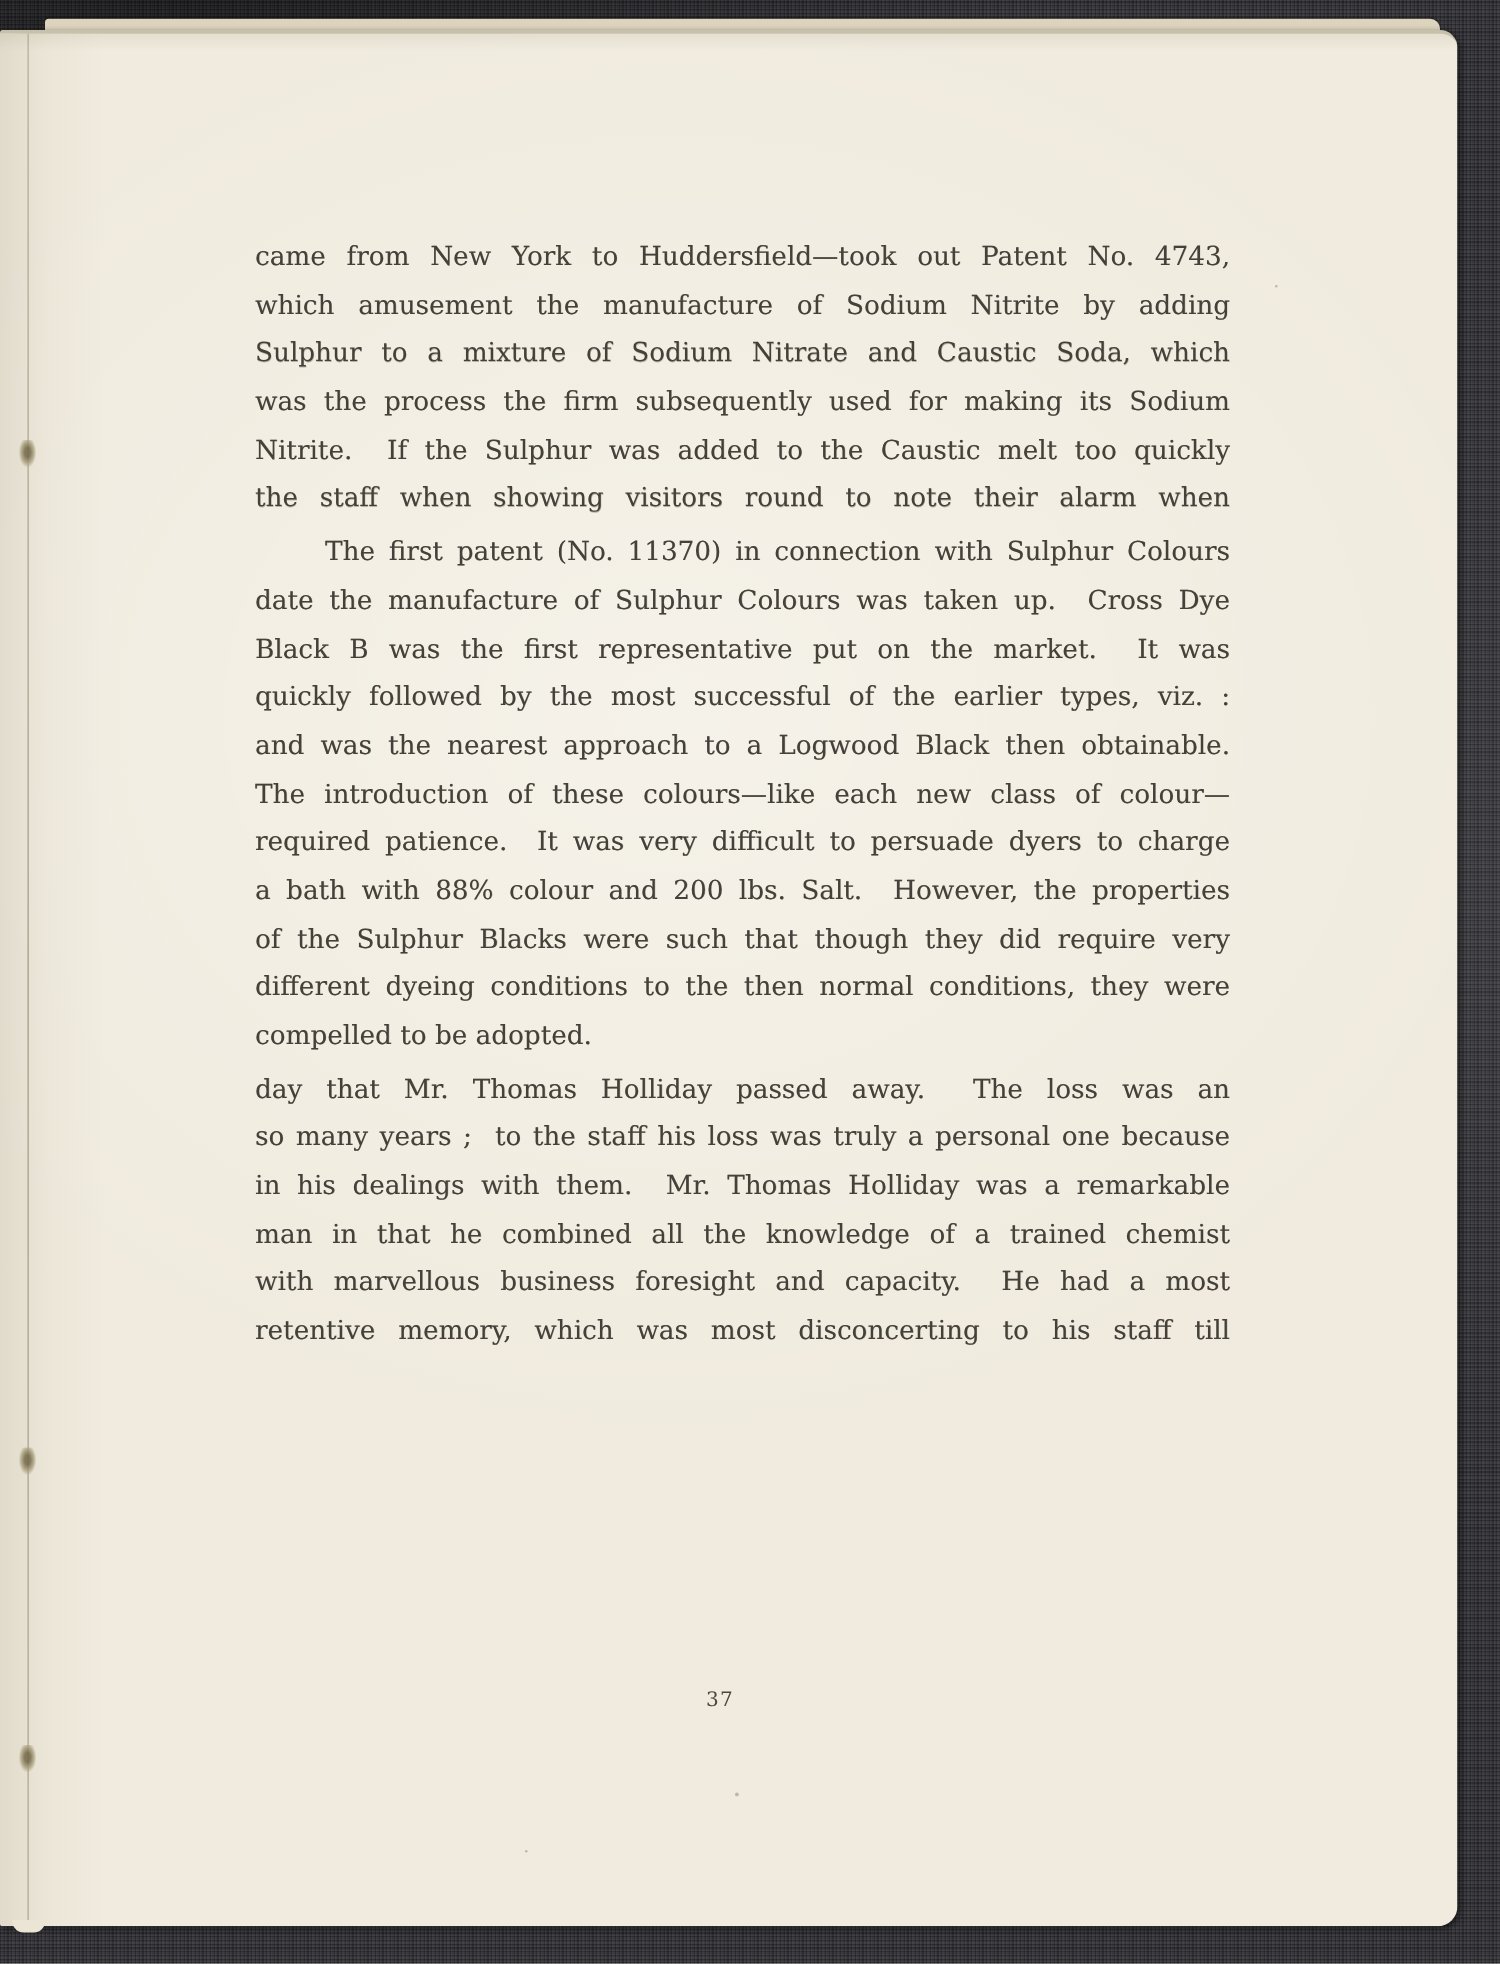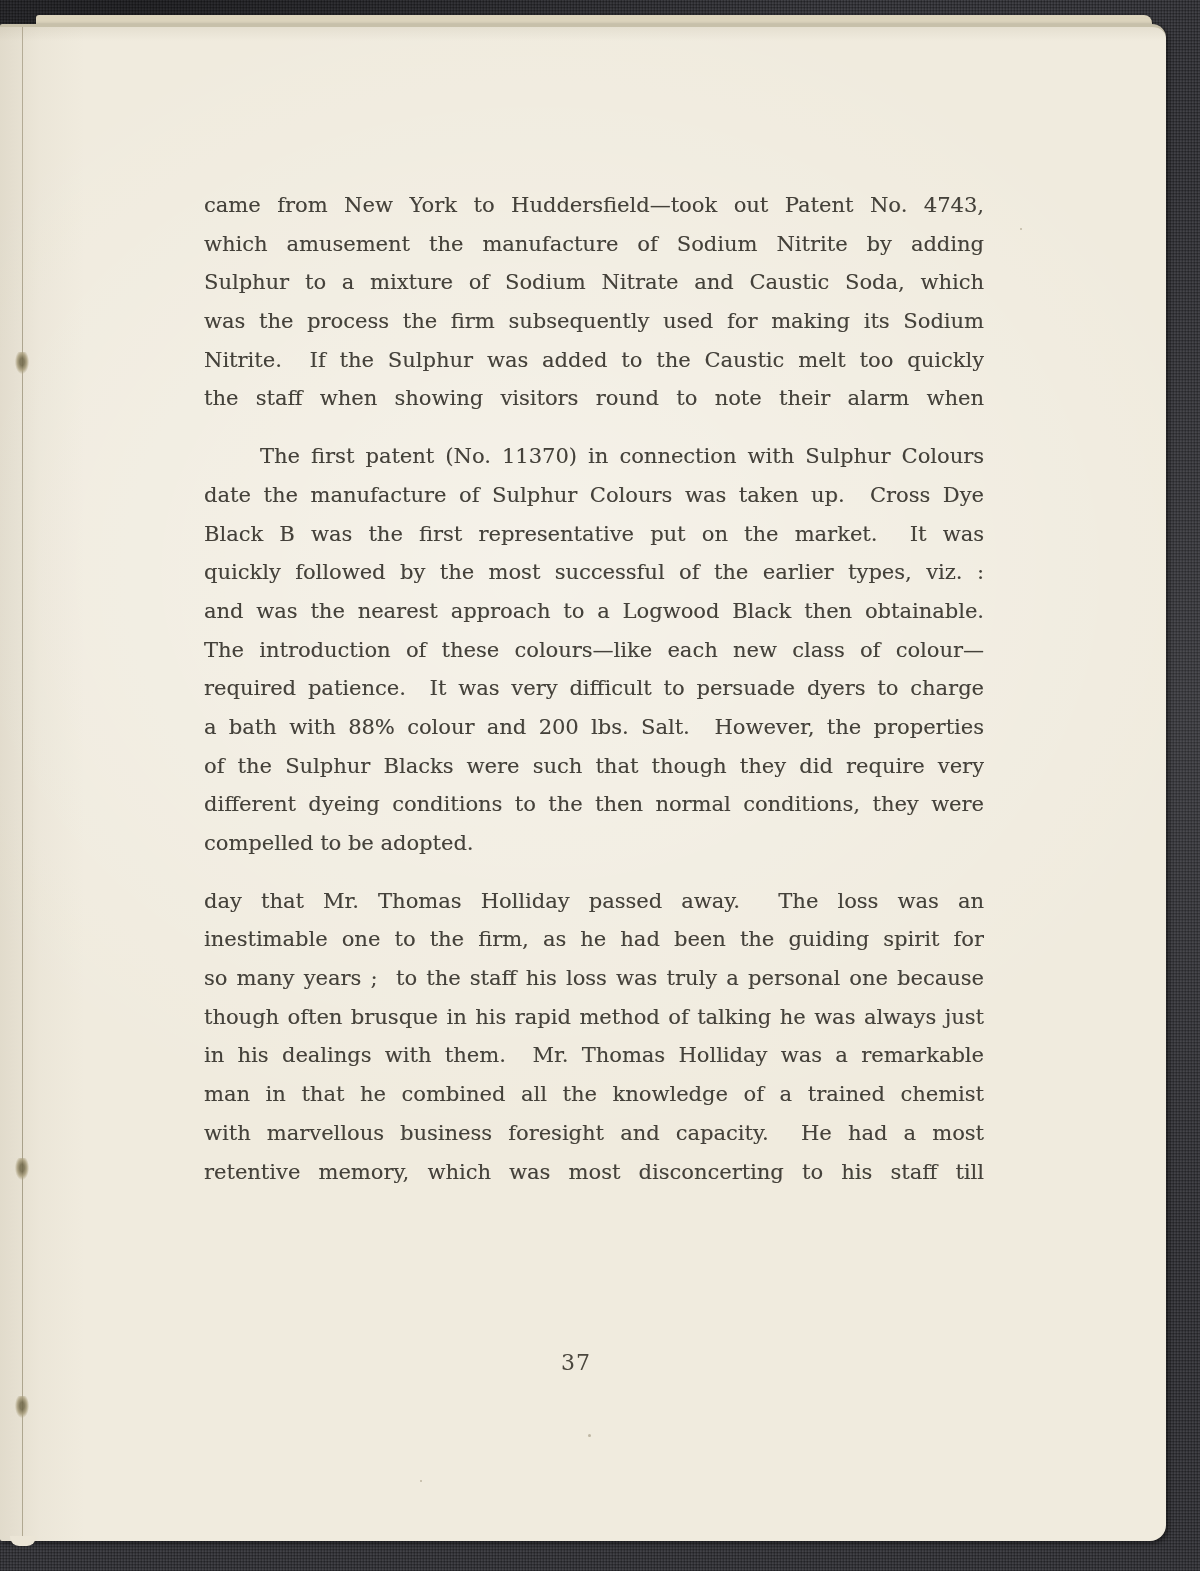--- a/index.html
+++ b/index.html
@@ -99,39 +99,39 @@
   .text-block {
     position: absolute;
     left: 204px;
     top: 186px;
     width: 780px;
     font-size: 21px;
     line-height: 38.7px;
     color: #44413a;
     text-shadow: 0.3px 0.3px 0.4px rgba(68,65,58,0.35);
   }
-  .paragraph + .paragraph { margin-top: 19px; }
+  .paragraph + .paragraph { margin-top: 4px; }
   .text-line {
     white-space: pre-wrap;
     height: 38.7px;
     overflow: hidden;
   }
   .text-line.full {
     text-align: justify;
     text-align-last: justify;
   }
   .text-line.indented { text-indent: 56px; }
 
   .page-number {
     position: absolute;
     left: 186px;
     top: 1350px;
     width: 780px;
     text-align: center;
-    font-size: 22px;
+    font-size: 16px;
     letter-spacing: 1px;
     color: #4b473e;
   }
 </style>
 </head>
 <body>
 
 <div class="backdrop"></div>
 
 <div class="under-page-edge"></div>
@@ -165,23 +165,21 @@
       <div class="text-line full">and was the nearest approach to a Logwood Black then obtainable.</div>
       <div class="text-line full">The introduction of these colours—like each new class of colour—</div>
       <div class="text-line full">required patience.  It was very difficult to persuade dyers to charge</div>
       <div class="text-line full">a bath with 88% colour and 200 lbs. Salt.  However, the properties</div>
       <div class="text-line full">of the Sulphur Blacks were such that though they did require very</div>
       <div class="text-line full">different dyeing conditions to the then normal conditions, they were</div>
       <div class="text-line">compelled to be adopted.</div>
     </div>
     <div class="paragraph">
       <div class="text-line full">day that Mr. Thomas Holliday passed away.  The loss was an</div>
-      <div class="text-line full">inestimable one to the firm, as he had been the guiding spirit for</div>
       <div class="text-line full">so many years ;  to the staff his loss was truly a personal one because</div>
-      <div class="text-line full">though often brusque in his rapid method of talking he was always just</div>
       <div class="text-line full">in his dealings with them.  Mr. Thomas Holliday was a remarkable</div>
       <div class="text-line full">man in that he combined all the knowledge of a trained chemist</div>
       <div class="text-line full">with marvellous business foresight and capacity.  He had a most</div>
       <div class="text-line full">retentive memory, which was most disconcerting to his staff till</div>
     </div>
   </div>
 
 <div class="page-number">37</div>
 
 </body></html>

